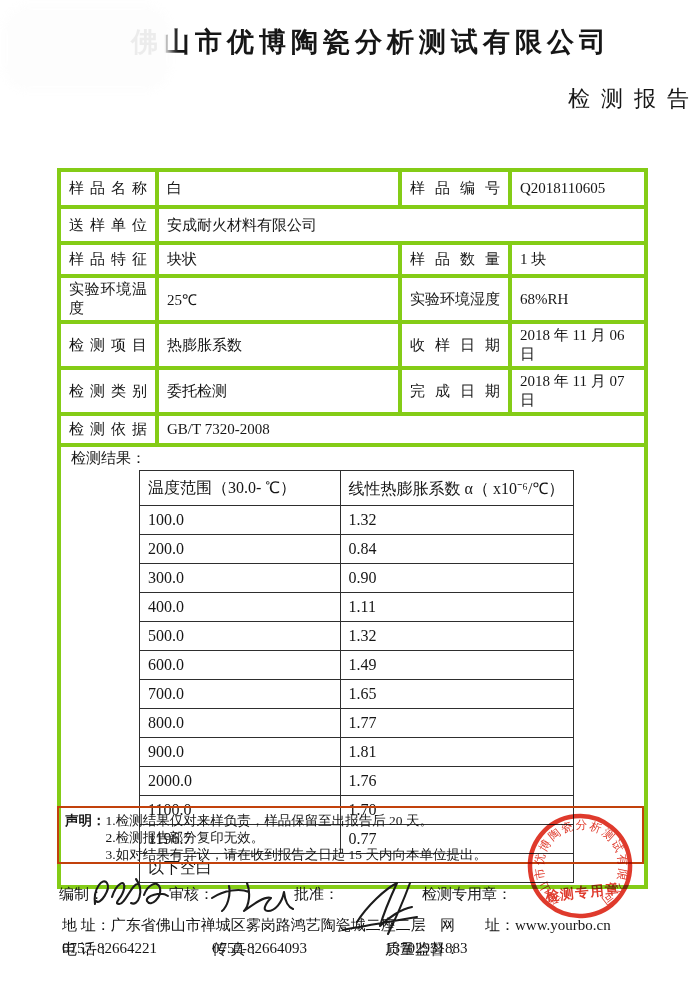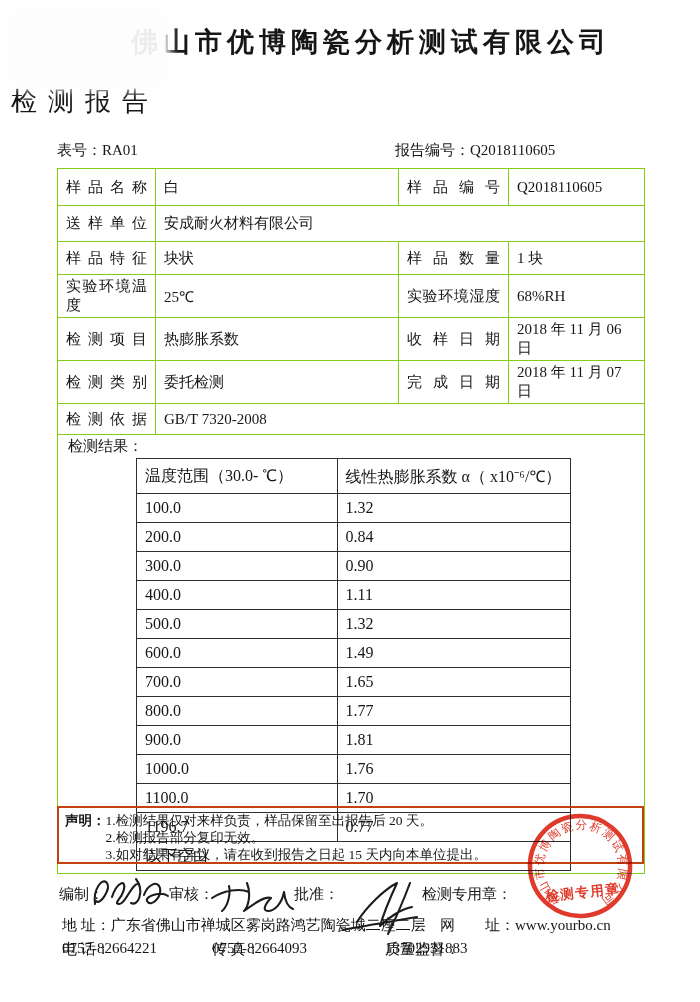--- a/index.html
+++ b/index.html
@@ -7,29 +7,29 @@
           font-family:"Liberation Serif", serif; color:#161616; overflow:hidden; }
 
   
   .blob { position:absolute; left:8px; top:10px; width:158px; height:76px;
           background:#fdfdfd; opacity:.93; border-radius:20px; z-index:5;
           box-shadow:0 0 8px 5px rgba(253,253,253,.9); }
 
   .company { position:absolute; top:24px; left:0; width:100%; text-align:center;
              font-size:27px; font-weight:bold; letter-spacing:5px;
              padding-left:42px; box-sizing:border-box; z-index:2; }
-  .doc-title { position:absolute; top:84px; left:0; width:100%; text-align:left;
-               font-size:26px; letter-spacing:11px; padding-left:11px; box-sizing:border-box; }
+  .doc-title { position:absolute; top:84px; left:0; width:100%; text-align:right;
+               font-size:22px; letter-spacing:11px; padding-left:11px; box-sizing:border-box; }
 
   .meta { position:absolute; top:141px; left:57px; width:587px; font-size:15px; }
   .meta .right { position:absolute; left:338px; top:0; }
 
   table.main { position:absolute; top:168px; left:57px; width:587px;
                border-collapse:collapse; table-layout:fixed; font-size:15px; }
-  table.main th, table.main td { border:1px solid #84cc16; font-weight:normal;
+  table.main th, table.main td { border:4px solid #84cc16; font-weight:normal;
                padding:2px 8px; text-align:left; vertical-align:middle; }
   .jl { text-align:justify; text-align-last:justify; }
   tr.r1 { height:37px; } tr.r2 { height:36px; } tr.rx { height:33px; } tr.r7 { height:31px; }
 
   td.results-cell { vertical-align:top; padding:3px 0 0 5px; }
   .results-label { font-size:15px; line-height:18px; padding-left:2px; }
   table.results { margin:3px 0 0 70px; width:435px; border-collapse:collapse;
                   text-align:center; font-size:16px; }
   table.results th { height:30px; border:1.5px solid #2e2e2e; font-weight:normal; font-size:16px; }
   table.results td { height:24px; line-height:24px; border:1.5px solid #2e2e2e; }
@@ -58,28 +58,20 @@
 </style>
 </head>
 <body>
 
 <div class="page">
 
   <div class="blob"></div>
   <div class="company">佛山市优博陶瓷分析测试有限公司</div>
   <div class="doc-title">检测报告</div>
 
-  <div class="meta">
-    <span>
-      <span>表号：</span><span>RA01</span>
-    </span>
-    <span class="right">
-      <span>报告编号：</span><span>Q2018110605</span>
-    </span>
-  </div>
 
   <table class="main">
     <colgroup>
         <col style="width:98px">
         <col style="width:243px">
         <col style="width:110px">
         <col style="width:136px">
       </colgroup>
     <tbody>
         <tr class="r1">
@@ -189,21 +181,21 @@
                 </tr>
                 <tr>
                   <td>800.0</td>
                   <td>1.77</td>
                 </tr>
                 <tr>
                   <td>900.0</td>
                   <td>1.81</td>
                 </tr>
                 <tr>
-                  <td>1000.0</td>
+                  <td>2000.0</td>
                   <td>1.76</td>
                 </tr>
                 <tr>
                   <td>1100.0</td>
                   <td>1.70</td>
                 </tr>
                 <tr>
                   <td>1196.7</td>
                   <td>0.77</td>
                 </tr>

